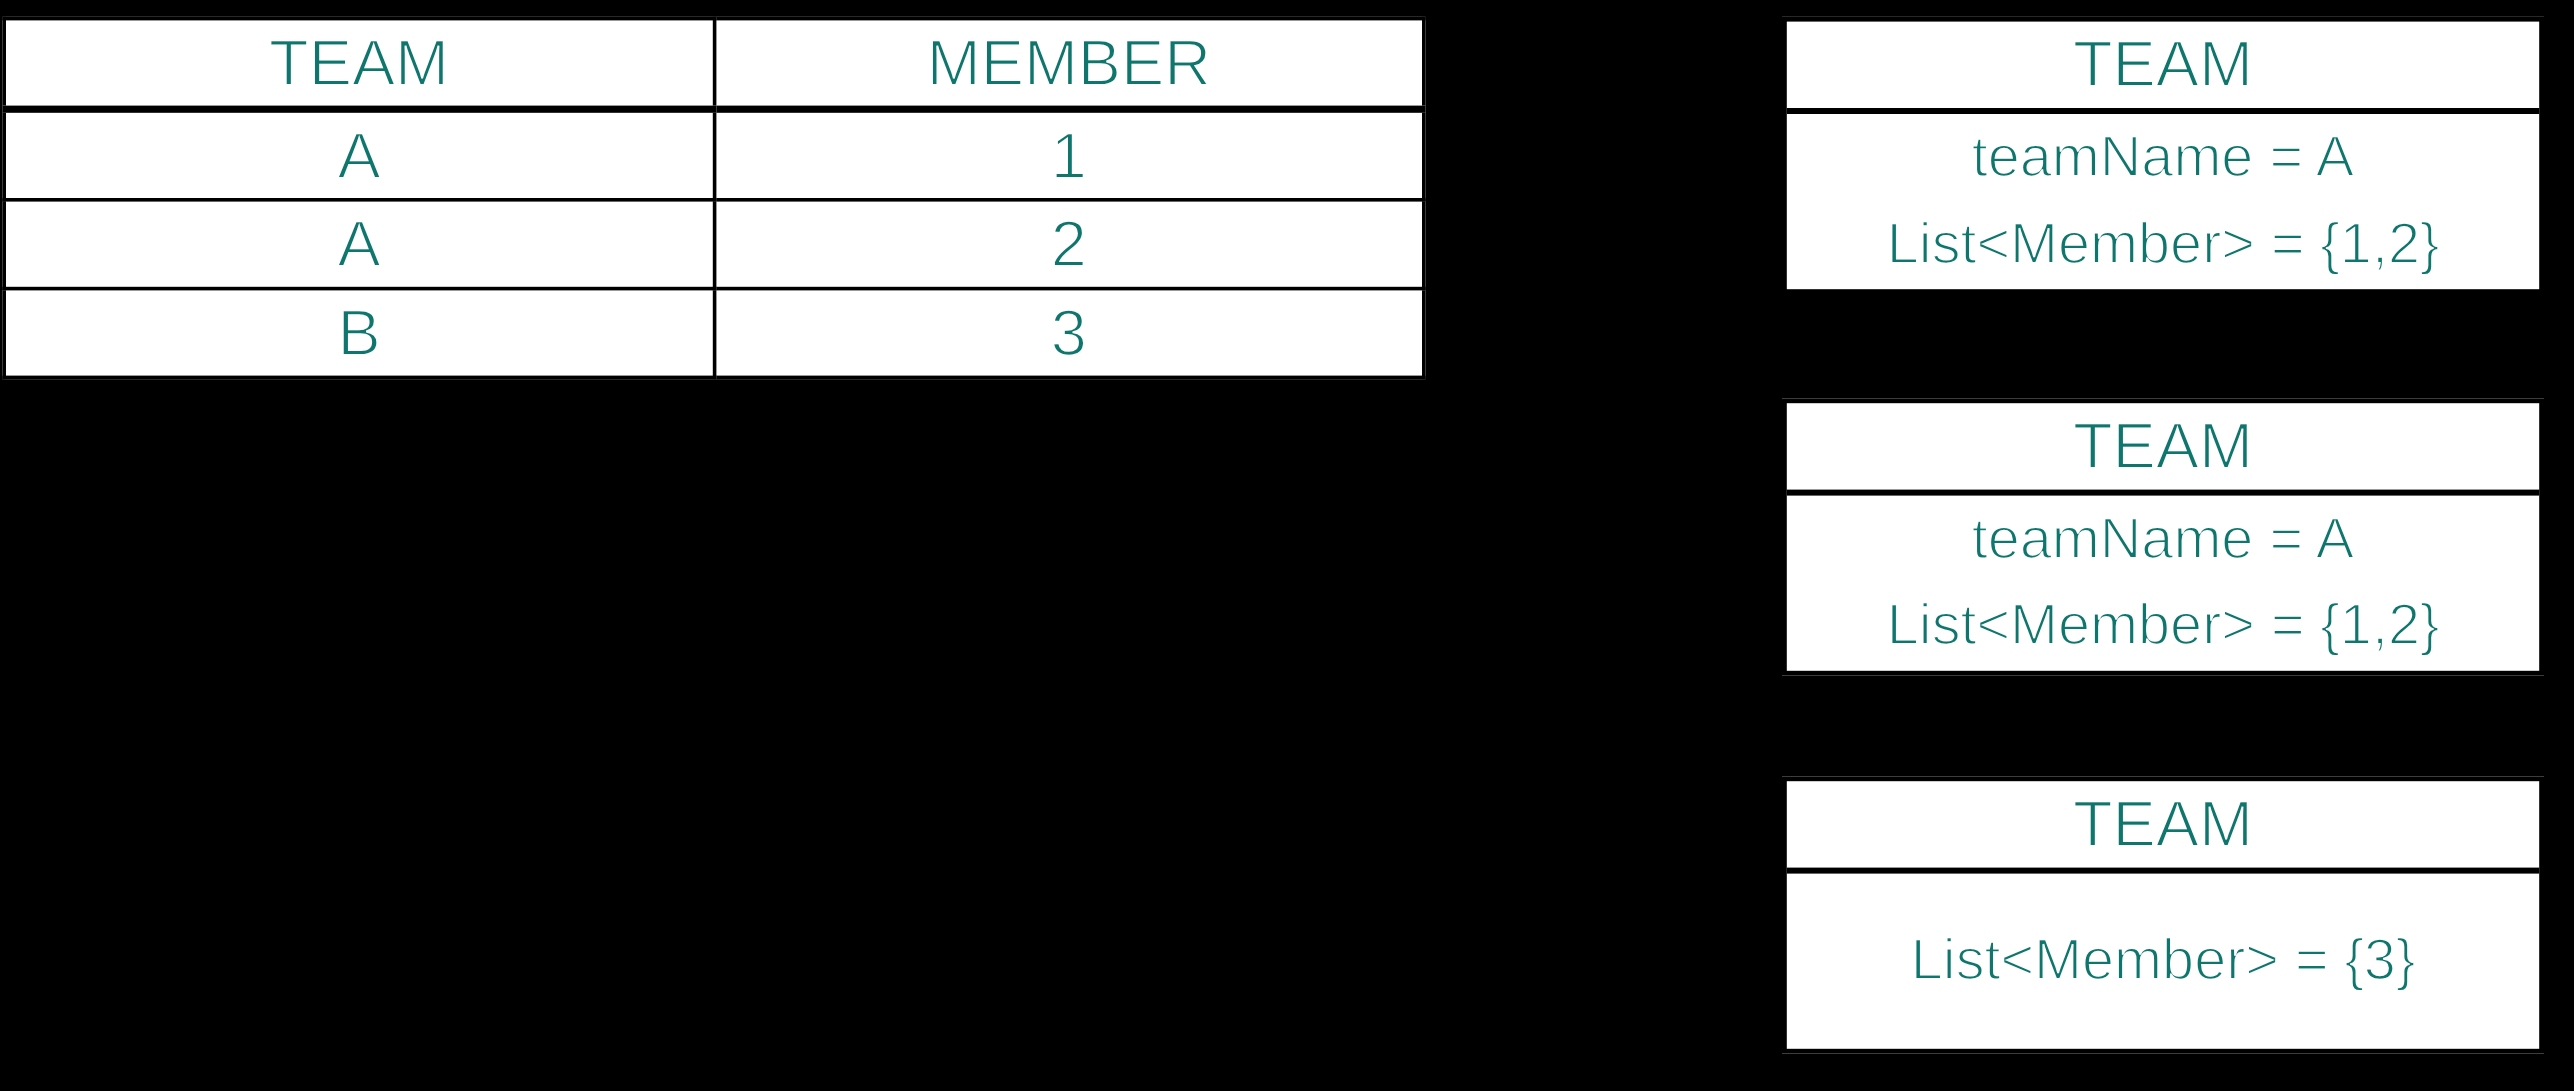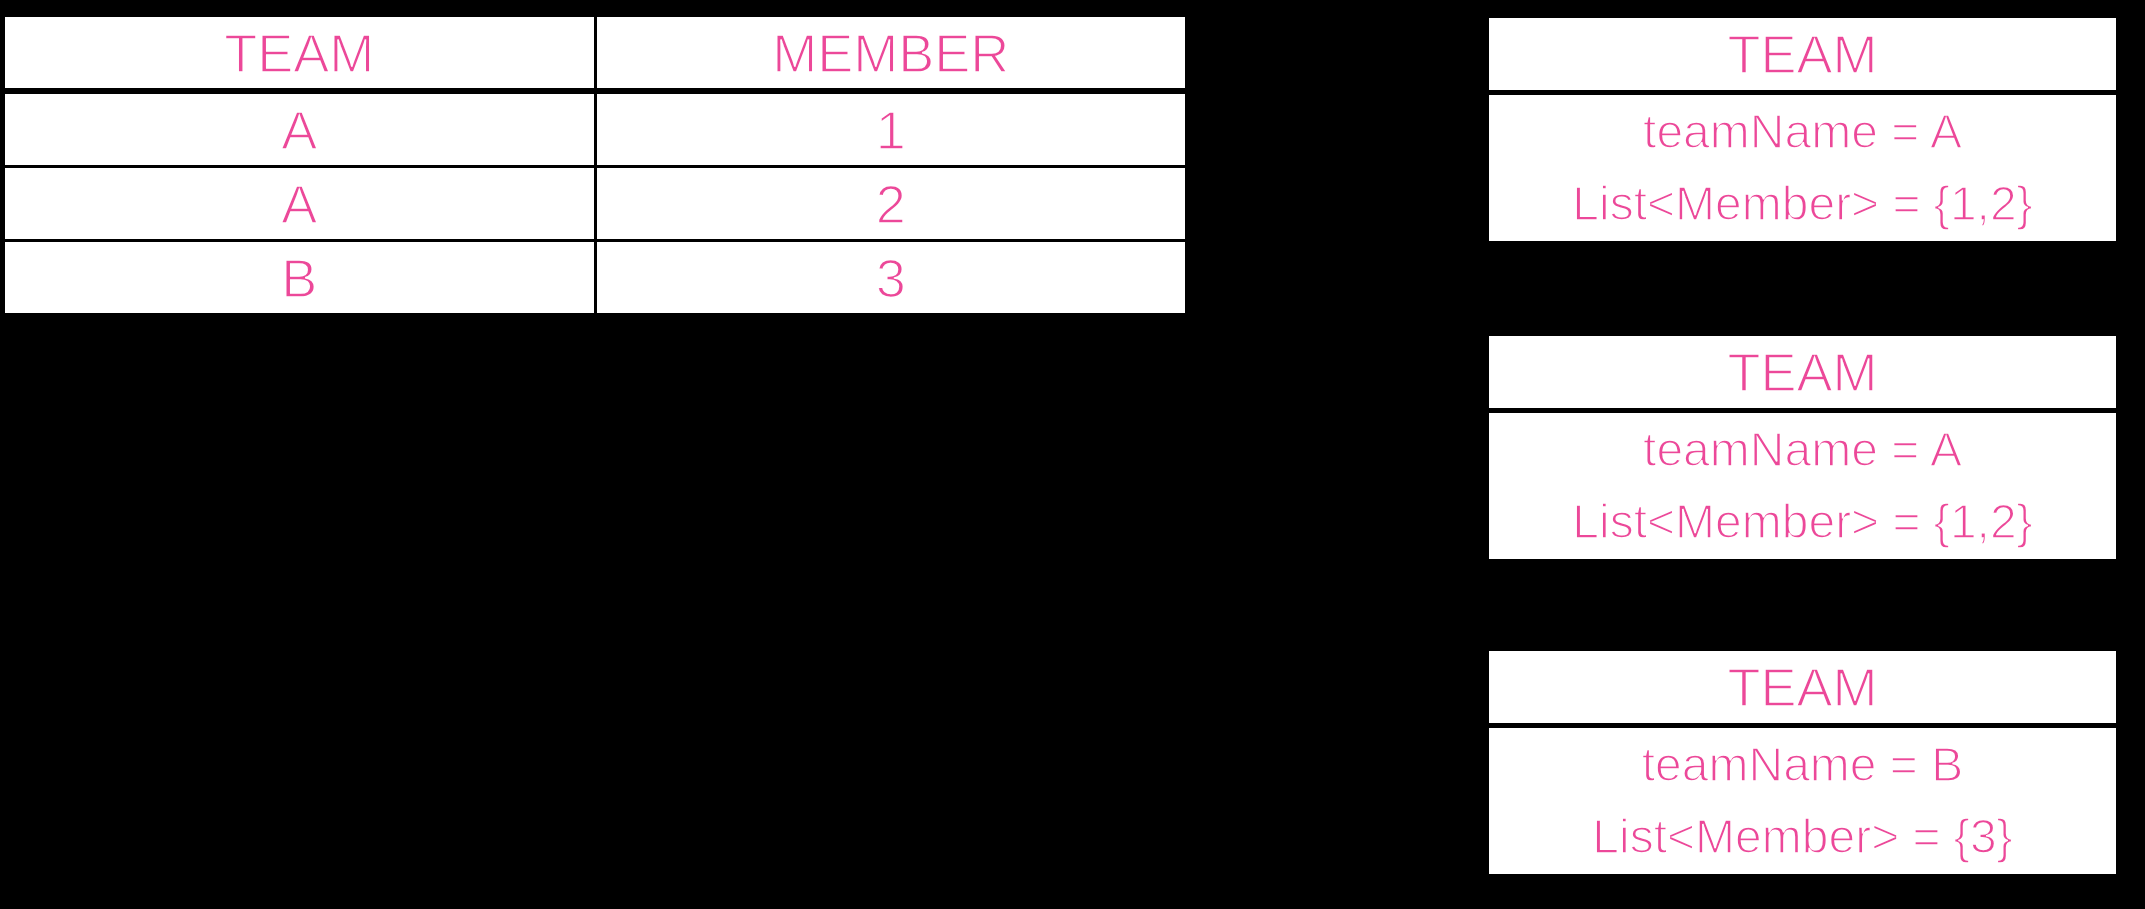--- a/index.html
+++ b/index.html
@@ -7,21 +7,21 @@
     padding: 0;
     background: #000000;
   }
   .canvas {
     position: relative;
     width: 2145px;
     height: 909px;
     background: #000000;
     overflow: hidden;
     font-family: "Liberation Sans", "DejaVu Sans", sans-serif;
-    color: #ec4899;
+    color: #0f766e;
     font-weight: 300;
   }
   .thin {
     -webkit-text-stroke: 1.5px #ffffff; 
   }
   
   table.join-table {
     position: absolute;
     left: 2px;
     top: 14px;
@@ -120,18 +120,17 @@
     <div class="obj-header">TEAM</div>
     <div class="obj-body">
       <div class="obj-line">teamName = A</div>
       <div class="obj-line">List&lt;Member&gt; = {1,2}</div>
     </div>
   </div>
 
   <div class="obj-card pos-3 thin">
     <div class="obj-header">TEAM</div>
     <div class="obj-body">
-      <div class="obj-line">teamName = B</div>
       <div class="obj-line">List&lt;Member&gt; = {3}</div>
     </div>
   </div>
 
 </div>
 
 </body></html>

